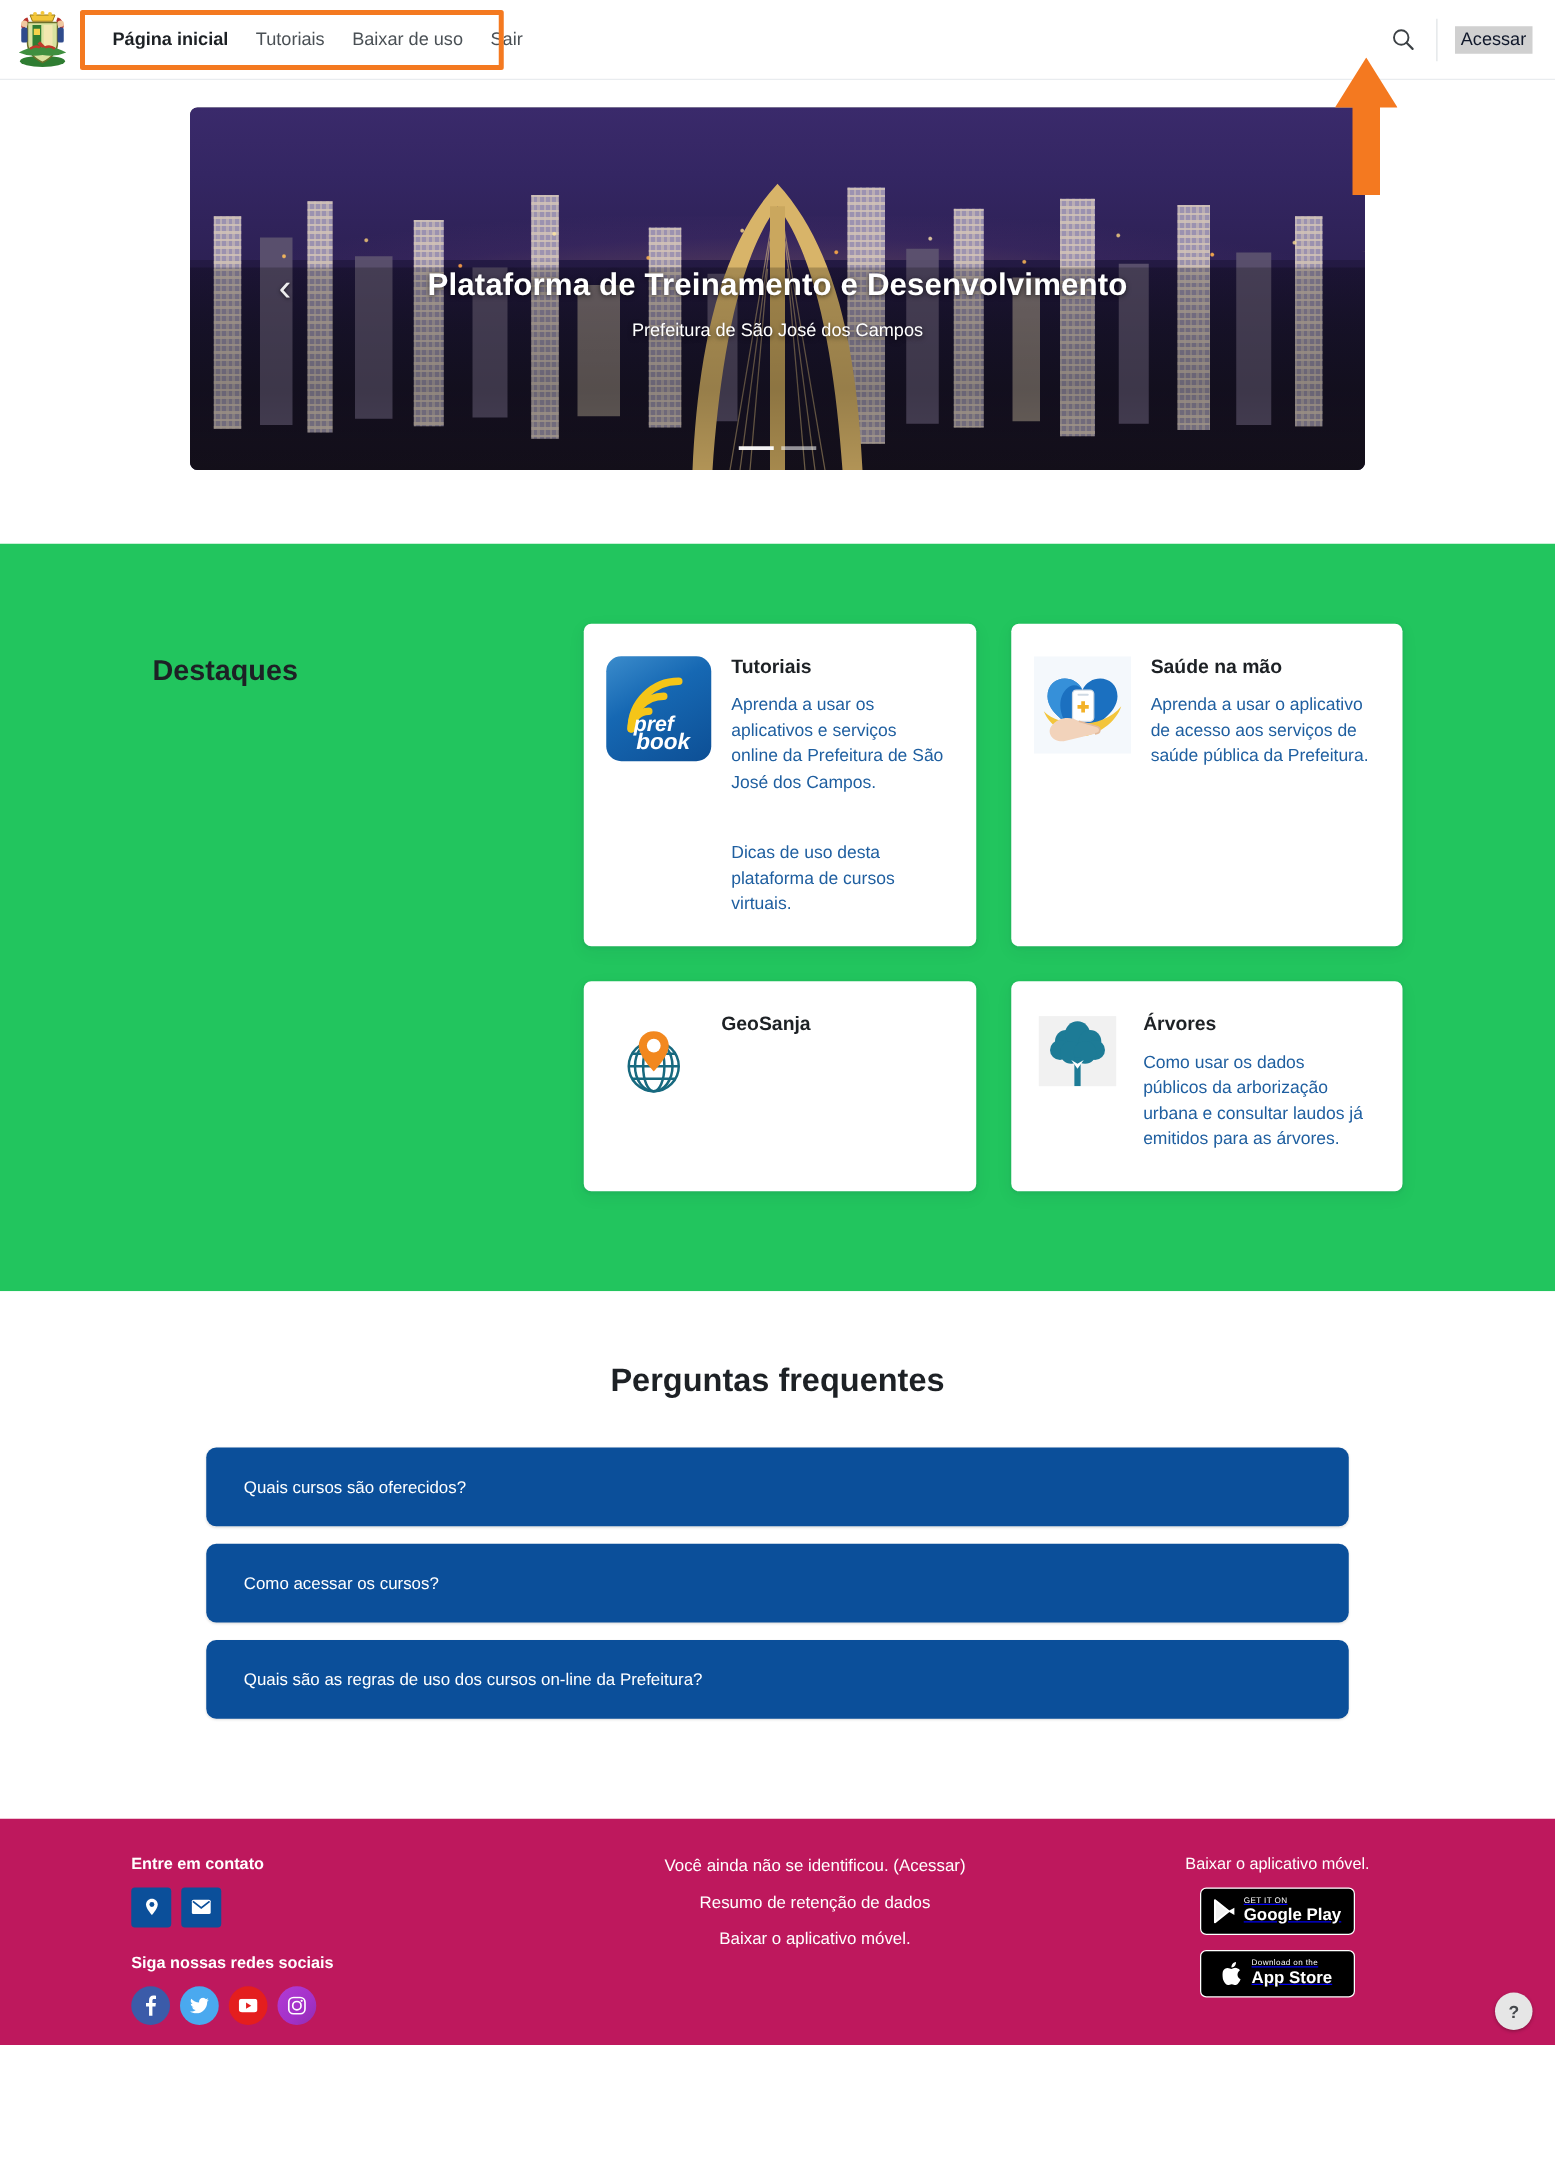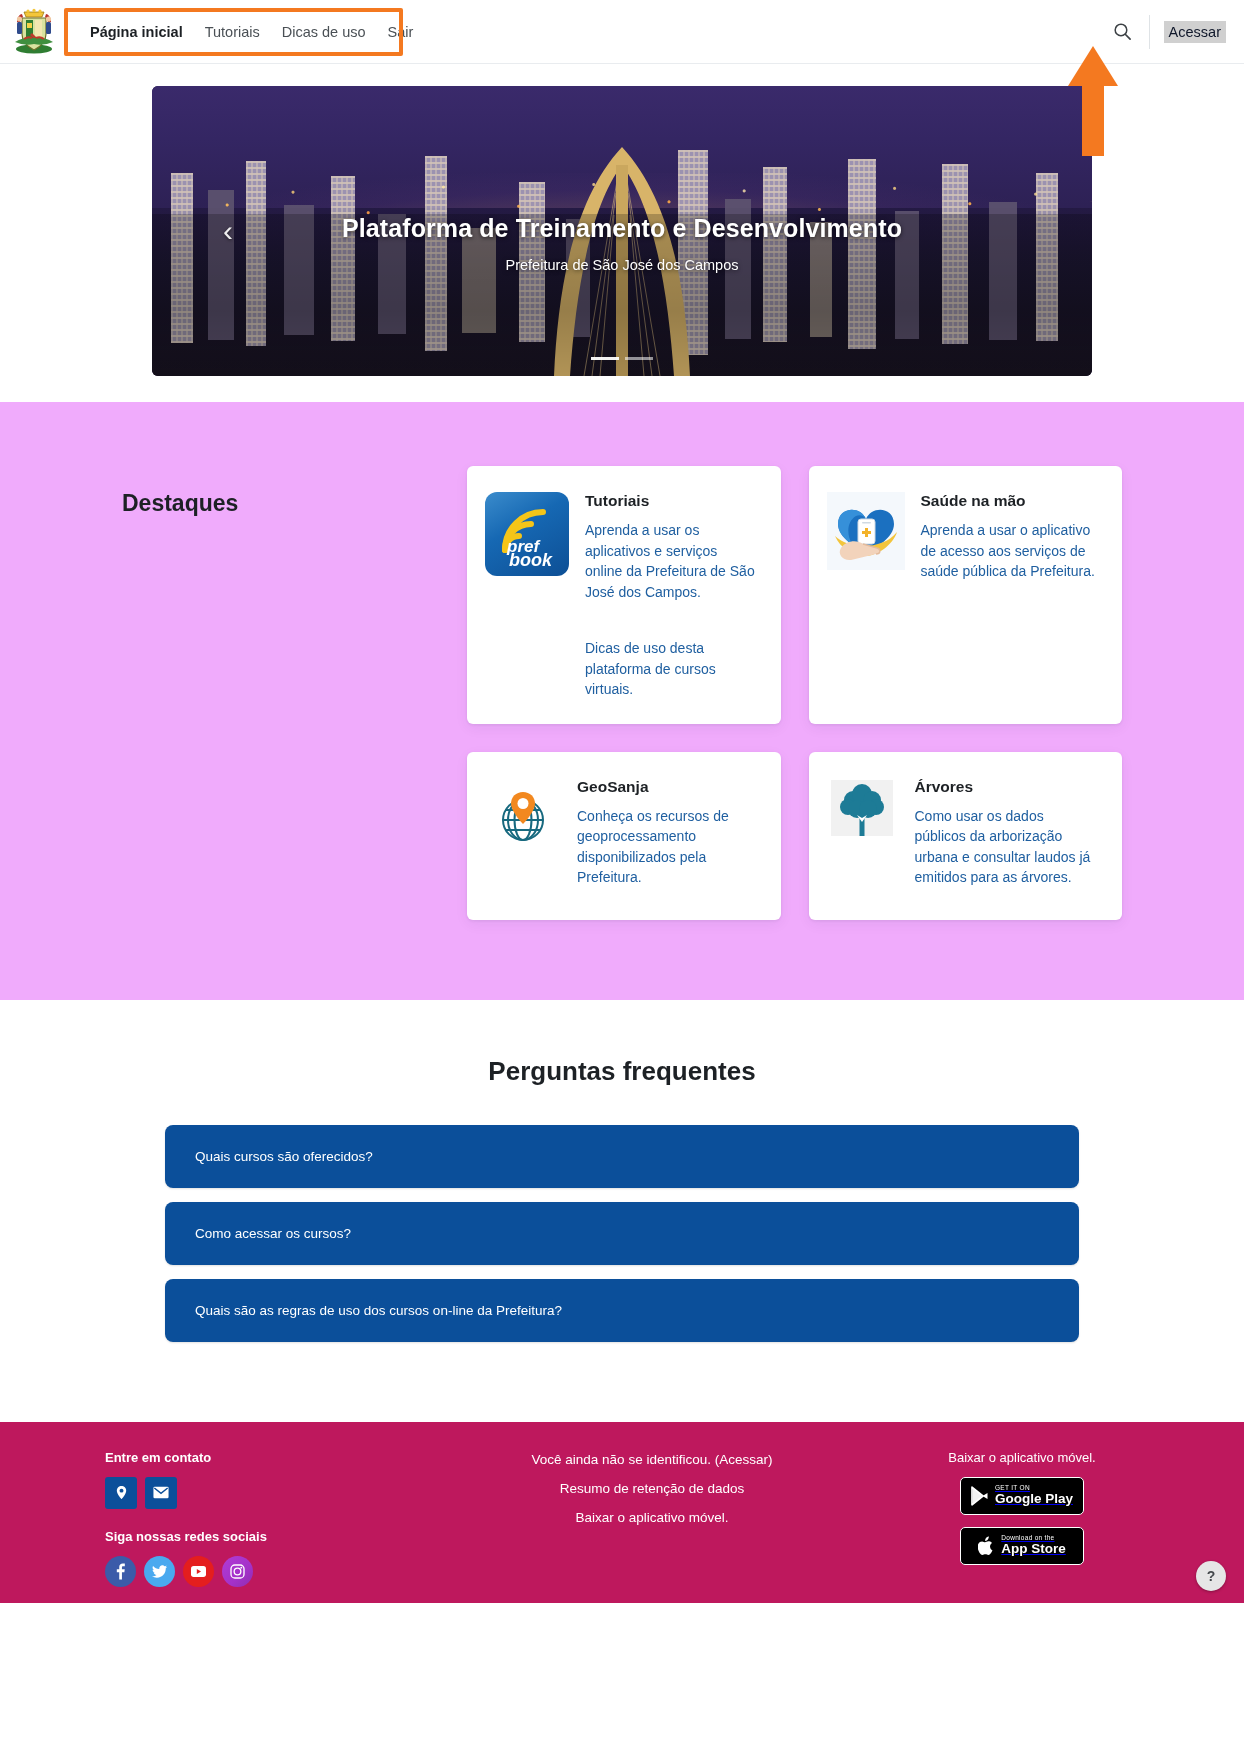--- a/index.html
+++ b/index.html
@@ -161,22 +161,23 @@
     display: flex; justify-content: center; gap: 6px;
   }
   .hero-indicators span {
     display: block; width: 28px; height: 3px;
     background: rgba(255,255,255,.55); cursor: pointer;
   }
   .hero-indicators span.on { background: rgba(255,255,255,.95); }
 
   
   .destaques {
-    background: #f0abfc;
+    background: #22c55e;
     padding: 64px 0 80px 0;
+    margin-top: 33px;
   }
   .destaques-inner {
     width: 1000px; margin: 0 auto;
     display: flex; align-items: flex-start;
   }
   .destaques-title {
     width: 345px; flex: 0 0 345px;
     font-size: 23px; font-weight: 700; color: #1d2125;
     padding: 24px 0 0 0;
   }
@@ -319,21 +320,21 @@
       <circle cx="38.5" cy="11" r="2.6" fill="#f0c8a0"></circle>
       <path d="M5 34 q10 -6 19 -4 q9 -2 19 4 q-9 4 -19 2 q-10 2 -19 -2 z" fill="#3f8f3f"></path>
       <path d="M14 31 q4 -3 8 -1" stroke="#c0392b" stroke-width="2" fill="none"></path>
       <path d="M26 30 q4 -2 8 1" stroke="#c0392b" stroke-width="2" fill="none"></path>
     </svg>
   </div>
 
   <nav class="nav-links">
     <a class="nav-link active" href="#">Página inicial</a>
     <a class="nav-link" href="#">Tutoriais</a>
-    <a class="nav-link" href="#">Dicas de uso</a>
+    <a class="nav-link" href="#">Baixar de uso</a>
     <a class="nav-link" href="#">Sair</a>
   </nav>
 
   <div class="nav-spacer"></div>
 
   <div class="nav-right">
     <button class="search-btn" aria-label="search">
       <svg width="19" height="19" viewBox="0 0 20 20" fill="none" aria-hidden="true">
         <circle cx="8.4" cy="8.4" r="6.1" stroke="currentColor" stroke-width="1.6"></circle>
         <line x1="12.9" y1="12.9" x2="18" y2="18" stroke="currentColor" stroke-width="1.8" stroke-linecap="round"></line>
@@ -486,21 +487,20 @@
                 <path d="M14.5 28 H 49.5"></path>
                 <path d="M14.5 48 H 49.5"></path>
               </g>
               <path d="M32 10 C 25 10, 20 15, 20 21.5 C 20 30, 32 42, 32 42 C 32 42, 44 30, 44 21.5 C 44 15, 39 10, 32 10 Z" fill="#f2881f"></path>
               <circle cx="32" cy="21.5" r="5.5" fill="#ffffff"></circle>
             </svg>
           </div>
         </div>
         <div class="card-body">
           <div class="card-title">GeoSanja</div>
-          <a class="card-link" href="#">Conheça os recursos de geoprocessamento disponibilizados pela Prefeitura.</a>
         </div>
       </div>
 
       <div class="card short">
         <div class="card-icon">
           <div class="ic-arvore">
             <svg viewBox="0 0 62 56" width="62" height="56" aria-hidden="true">
               <rect width="62" height="56" fill="#f1f1f1"></rect>
               <g fill="#1d7b96">
                 <circle cx="22" cy="20" r="9"></circle>

